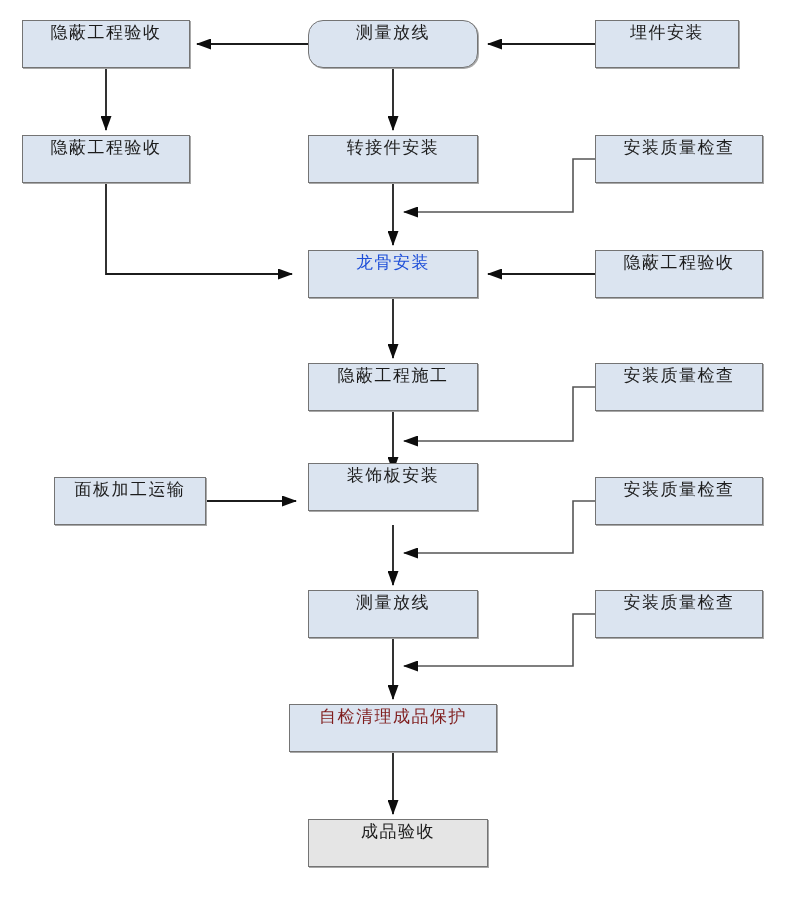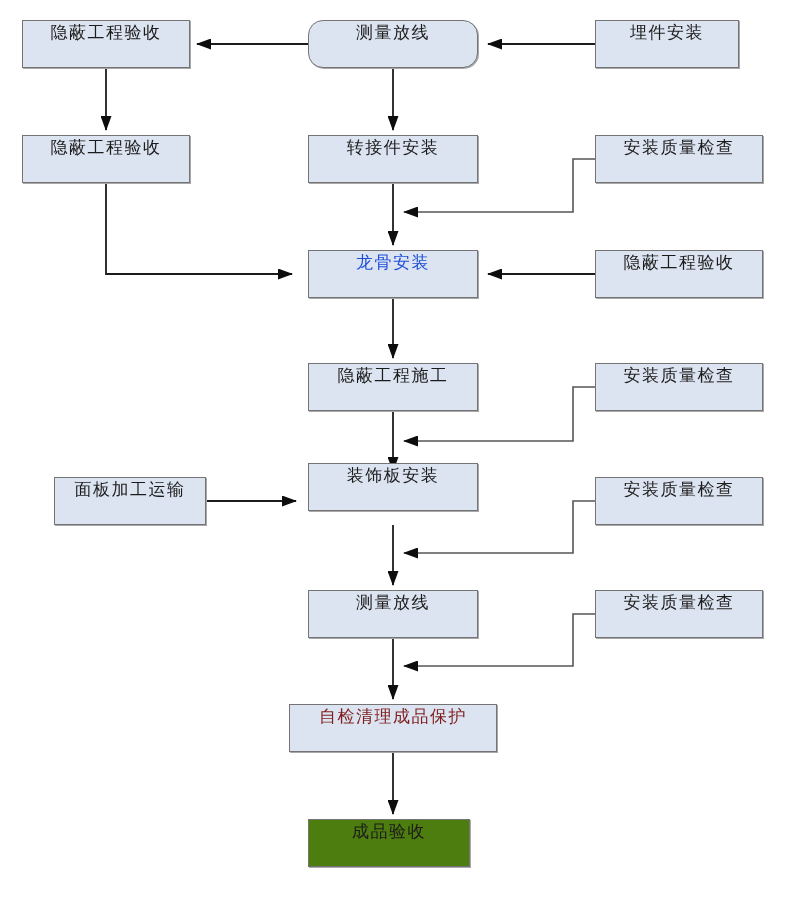--- a/index.html
+++ b/index.html
@@ -111,17 +111,17 @@
       </div>
       <div class="node" style="left: 308px; top: 590px; width: 170px; height: 48px; background: rgb(219, 228, 240); border-color: rgb(116, 116, 116);">
         <span style="color: rgb(28, 28, 28);">测量放线</span>
       </div>
       <div class="node" style="left: 595px; top: 590px; width: 168px; height: 48px; background: rgb(219, 228, 240); border-color: rgb(116, 116, 116);">
         <span style="color: rgb(28, 28, 28);">安装质量检查</span>
       </div>
       <div class="node" style="left: 289px; top: 704px; width: 208px; height: 48px; background: rgb(219, 228, 240); border-color: rgb(116, 116, 116);">
         <span style="color: #7f1d1d;">自检清理成品保护</span>
       </div>
-      <div class="node" style="left: 308px; top: 819px; width: 162px; height: 48px; background: #4d7c0f; border-color: rgb(116, 116, 116);">
+      <div class="node" style="left: 308px; top: 819px; width: 180px; height: 48px; background: #e5e5e5; border-color: rgb(116, 116, 116);">
         <span style="color: rgb(28, 28, 28);">成品验收</span>
       </div>
     </div>
 </div>
 
 </body></html>

